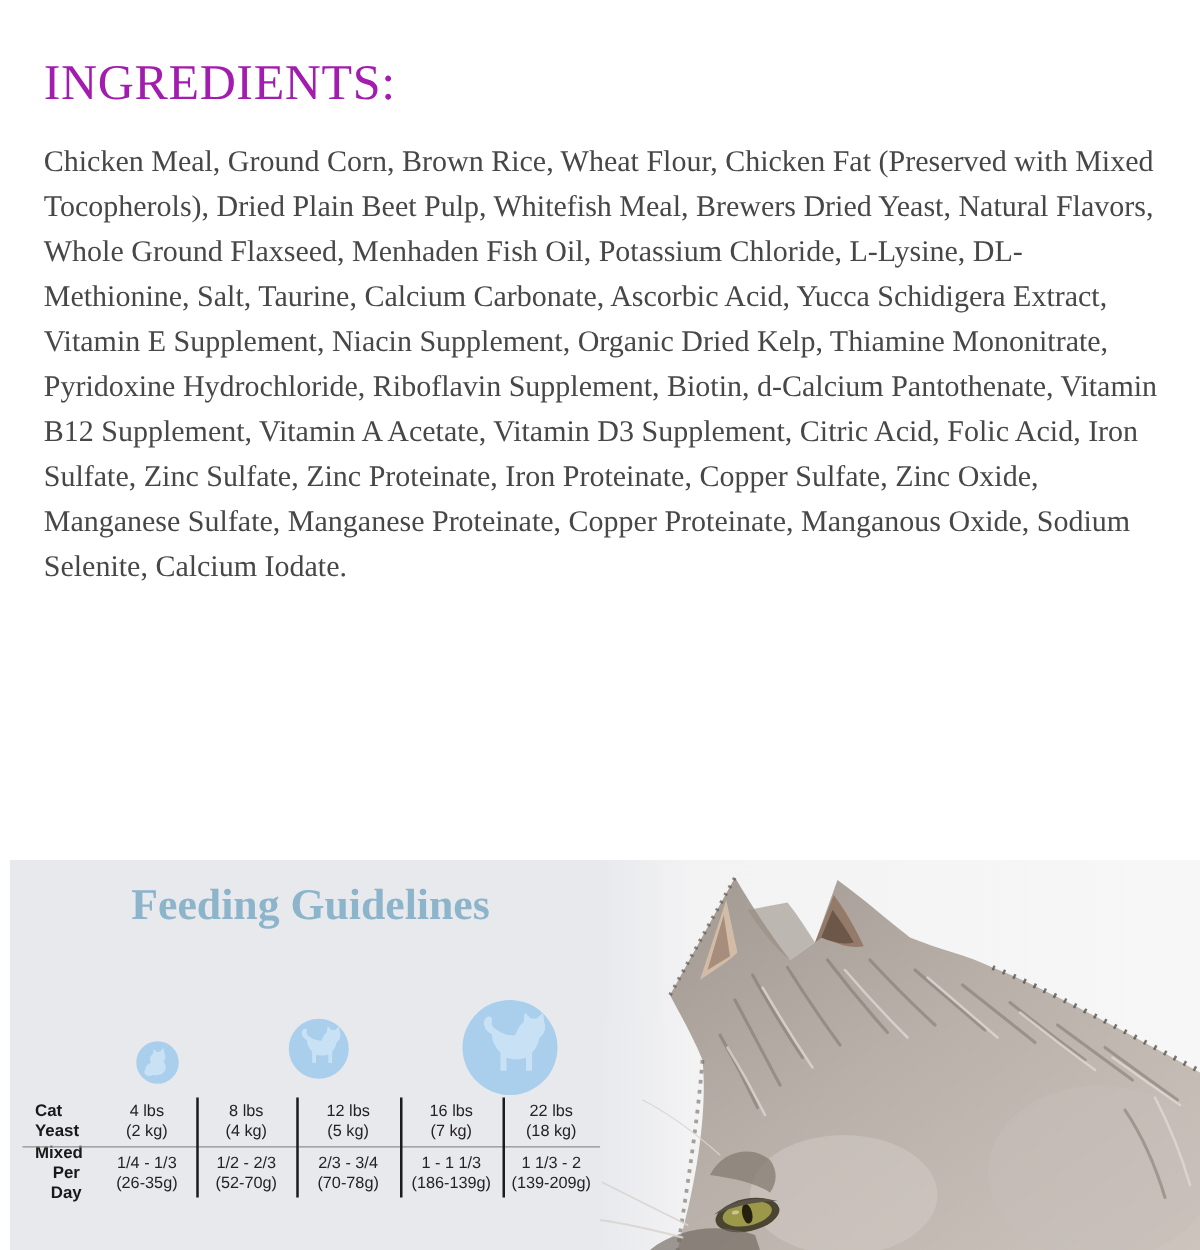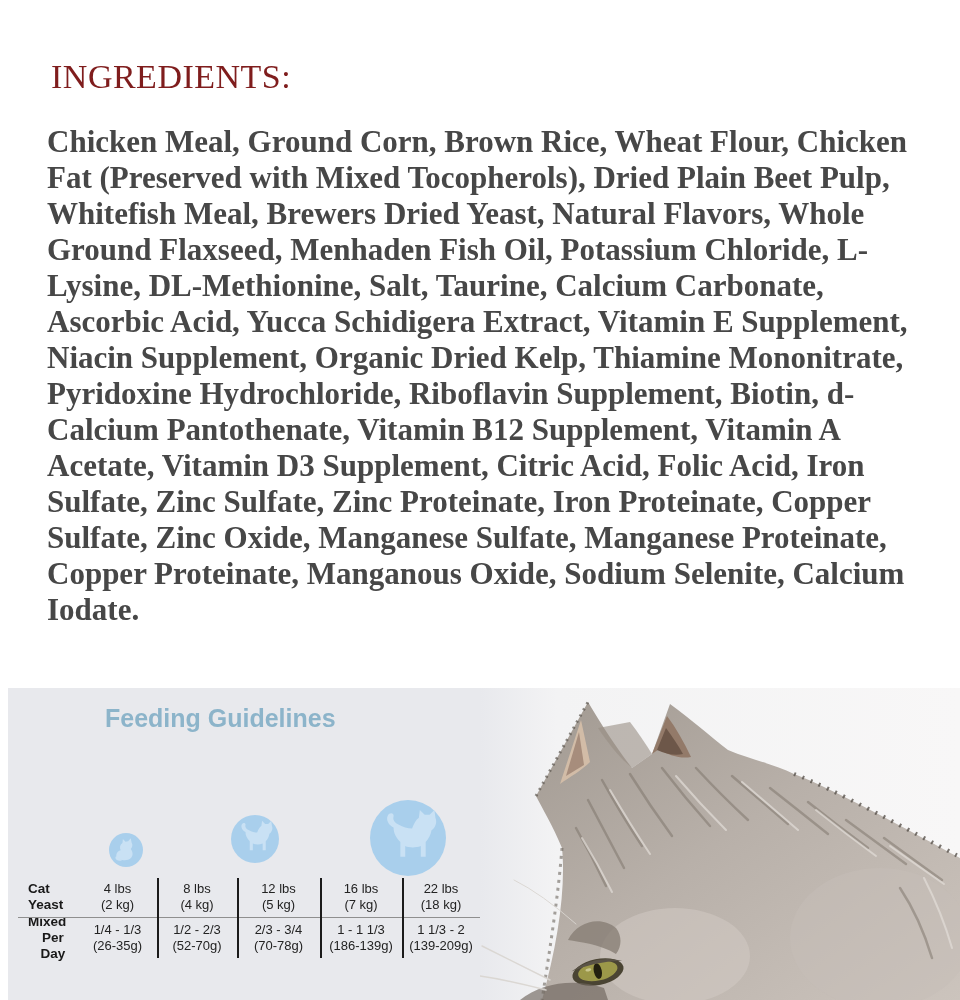--- a/index.html
+++ b/index.html
@@ -6,35 +6,35 @@
   body{
     width:960px;height:1000px;position:relative;background:#ffffff;
     font-family:"Liberation Sans", sans-serif;overflow:hidden;
   }
   
   .ingredients{
     position:absolute;left:35px;top:0;width:892px;
     font-family:"Liberation Serif","DejaVu Serif",serif;color:#454545;
   }
   .ingredients h2{
-    margin:16px;position:absolute;top:42px;left:0;
-    font-size:34px;font-weight:400;letter-spacing:0.5px;color:#7f1d1d;
+    margin:0;position:absolute;top:42px;left:0;
+    font-size:40px;font-weight:400;letter-spacing:0.5px;color:#a21caf;
   }
   .ingredients p{
-    margin:12px;position:absolute;top:112px;left:0;width:892px;
-    font-size:31px;line-height:36px;font-weight:700;color:#474747;
+    margin:0;position:absolute;top:112px;left:0;width:892px;
+    font-size:24px;line-height:36px;font-weight:400;color:#474747;
   }
   
   .panel{
     position:absolute;left:8px;top:688px;width:952px;height:312px;
     background:#e8e9ed;overflow:hidden;
   }
   .panel-title{
     position:absolute;left:97px;top:16px;margin:0;
-    font-size:25px;font-weight:700;color:#8cb4ca;letter-spacing:0px;
+    font-size:35px;font-weight:700;color:#8cb4ca;letter-spacing:0px;font-family:Liberation Serif, serif;
   }
   .cat-circle{
     position:absolute;border-radius:50%;background:#a9cfec;
     display:flex;align-items:center;justify-content:center;
   }
   .cat-circle svg{width:82%;height:82%;}
   .circle-sm{left:101px;top:145px;width:34px;height:34px;}
   .circle-md{left:223px;top:127px;width:48px;height:48px;}
   .circle-lg{left:362px;top:112px;width:76px;height:76px;}
   

